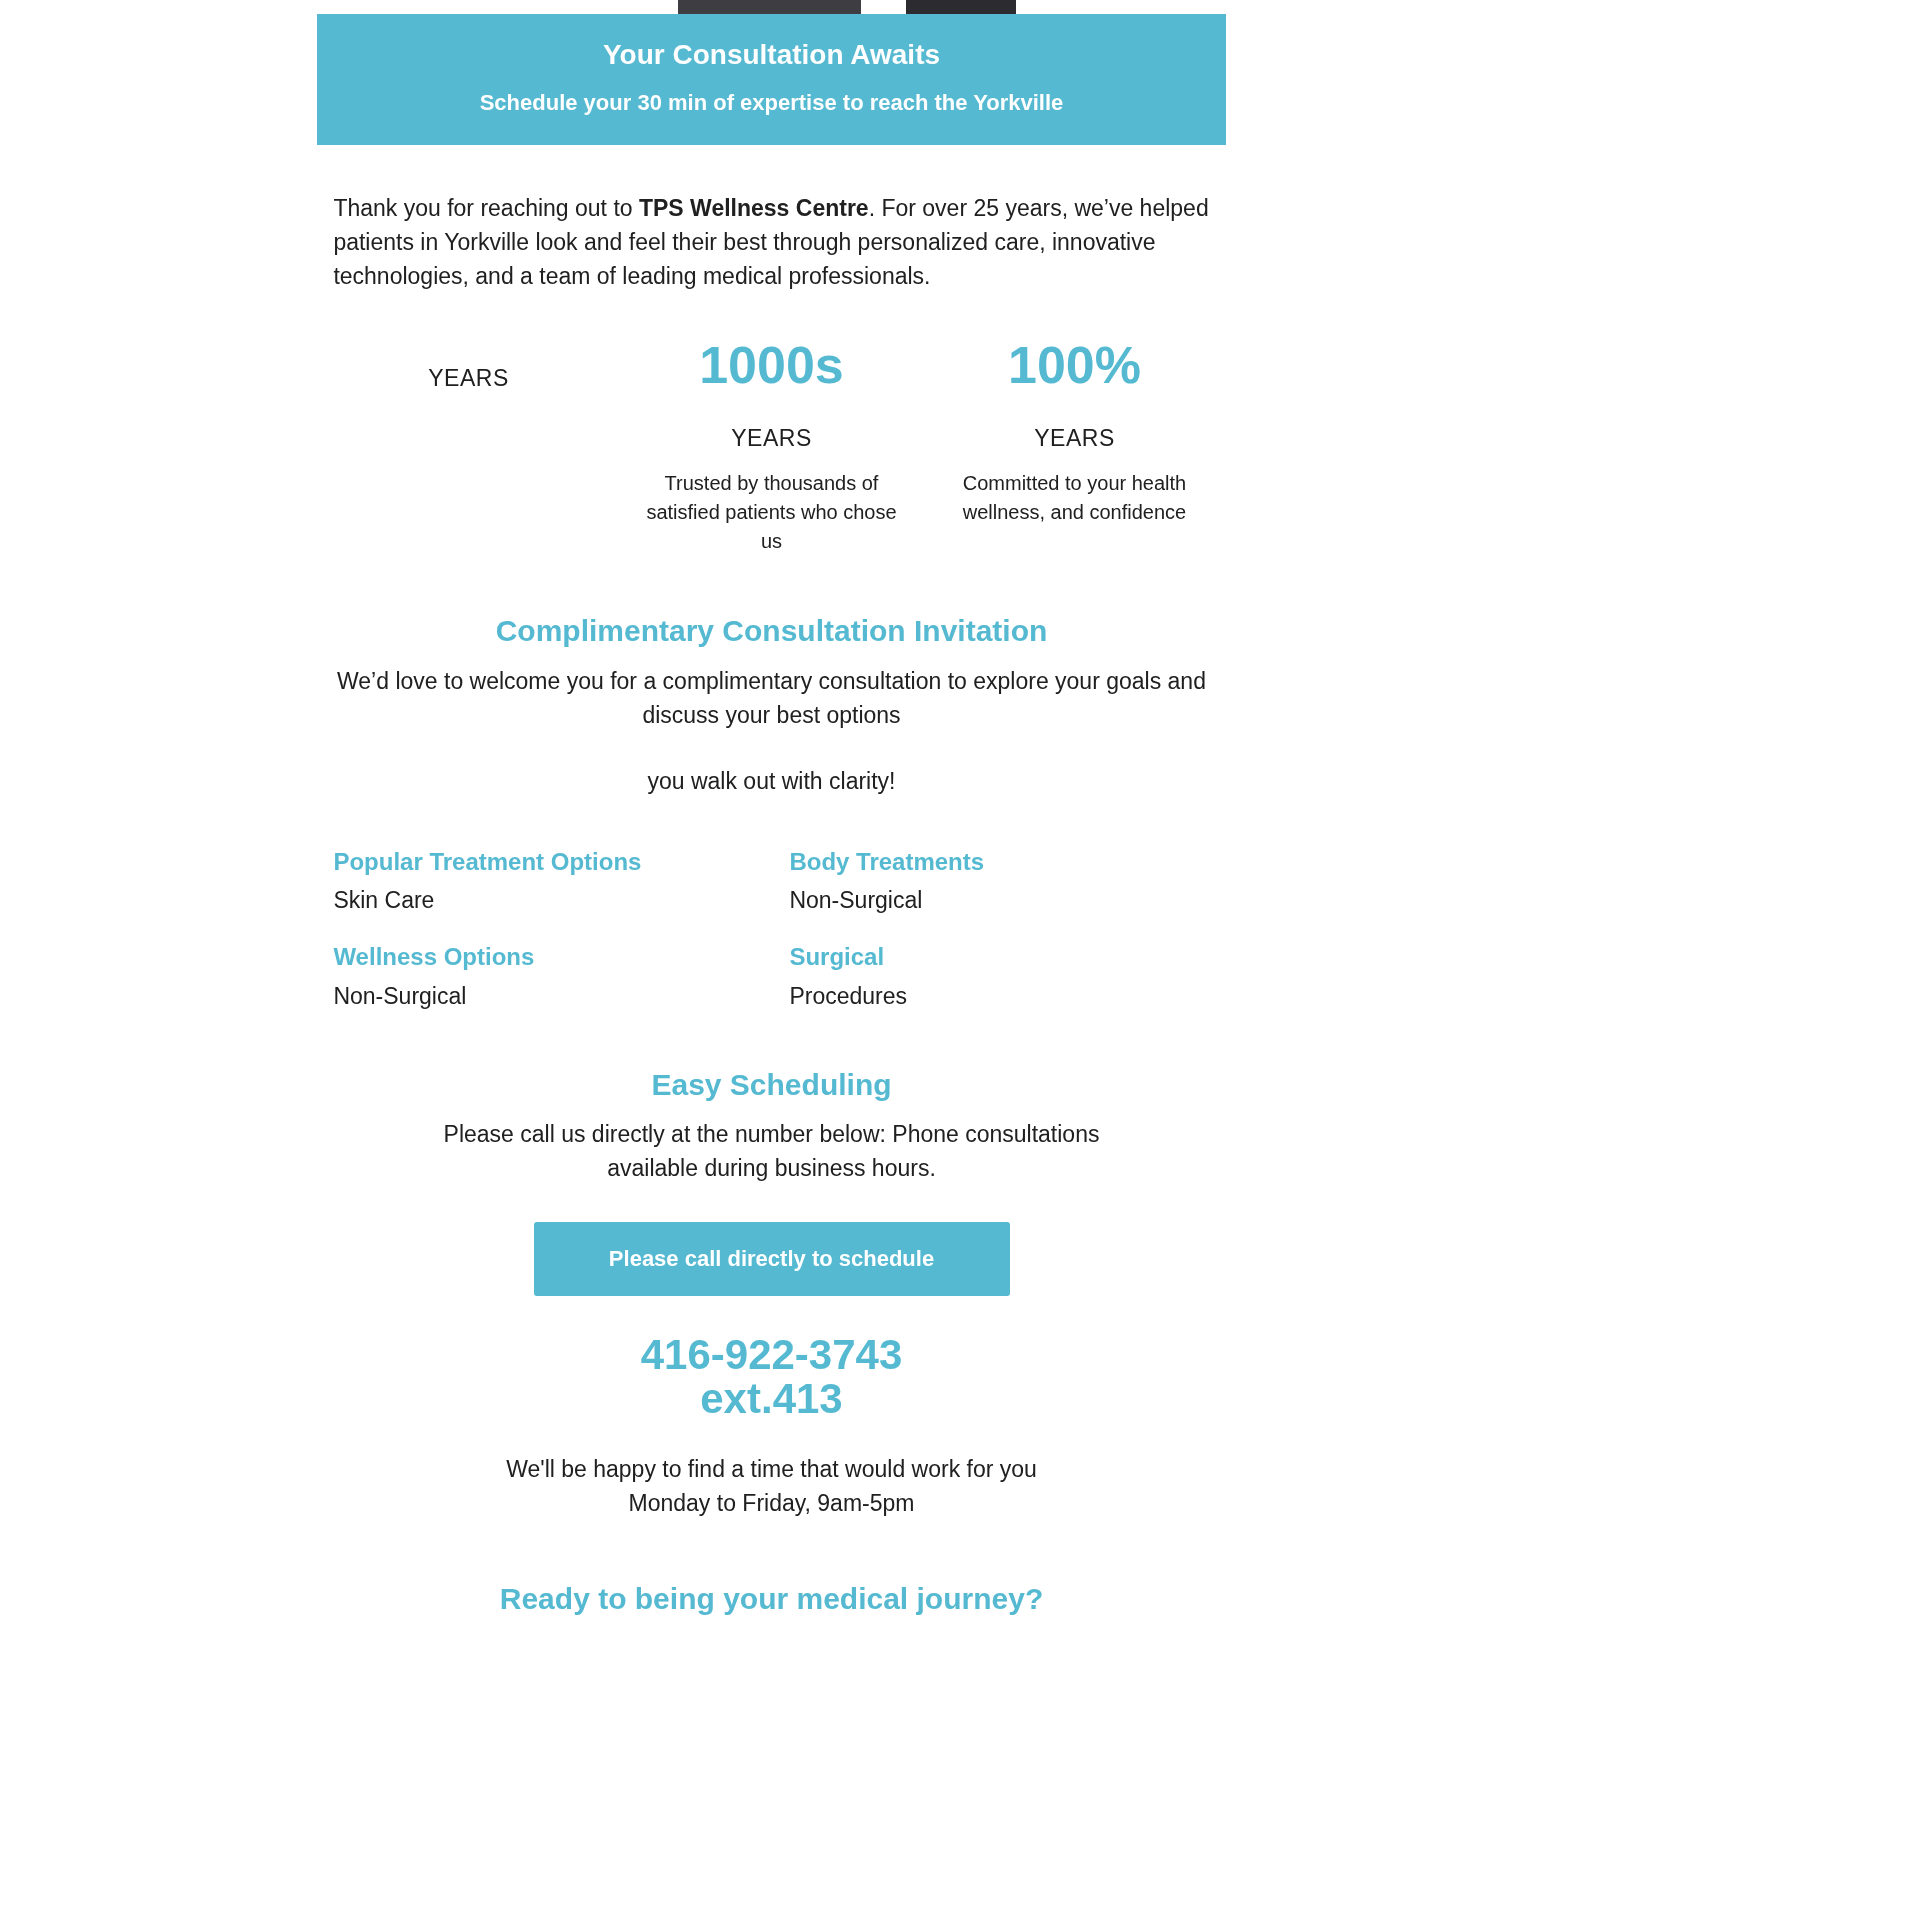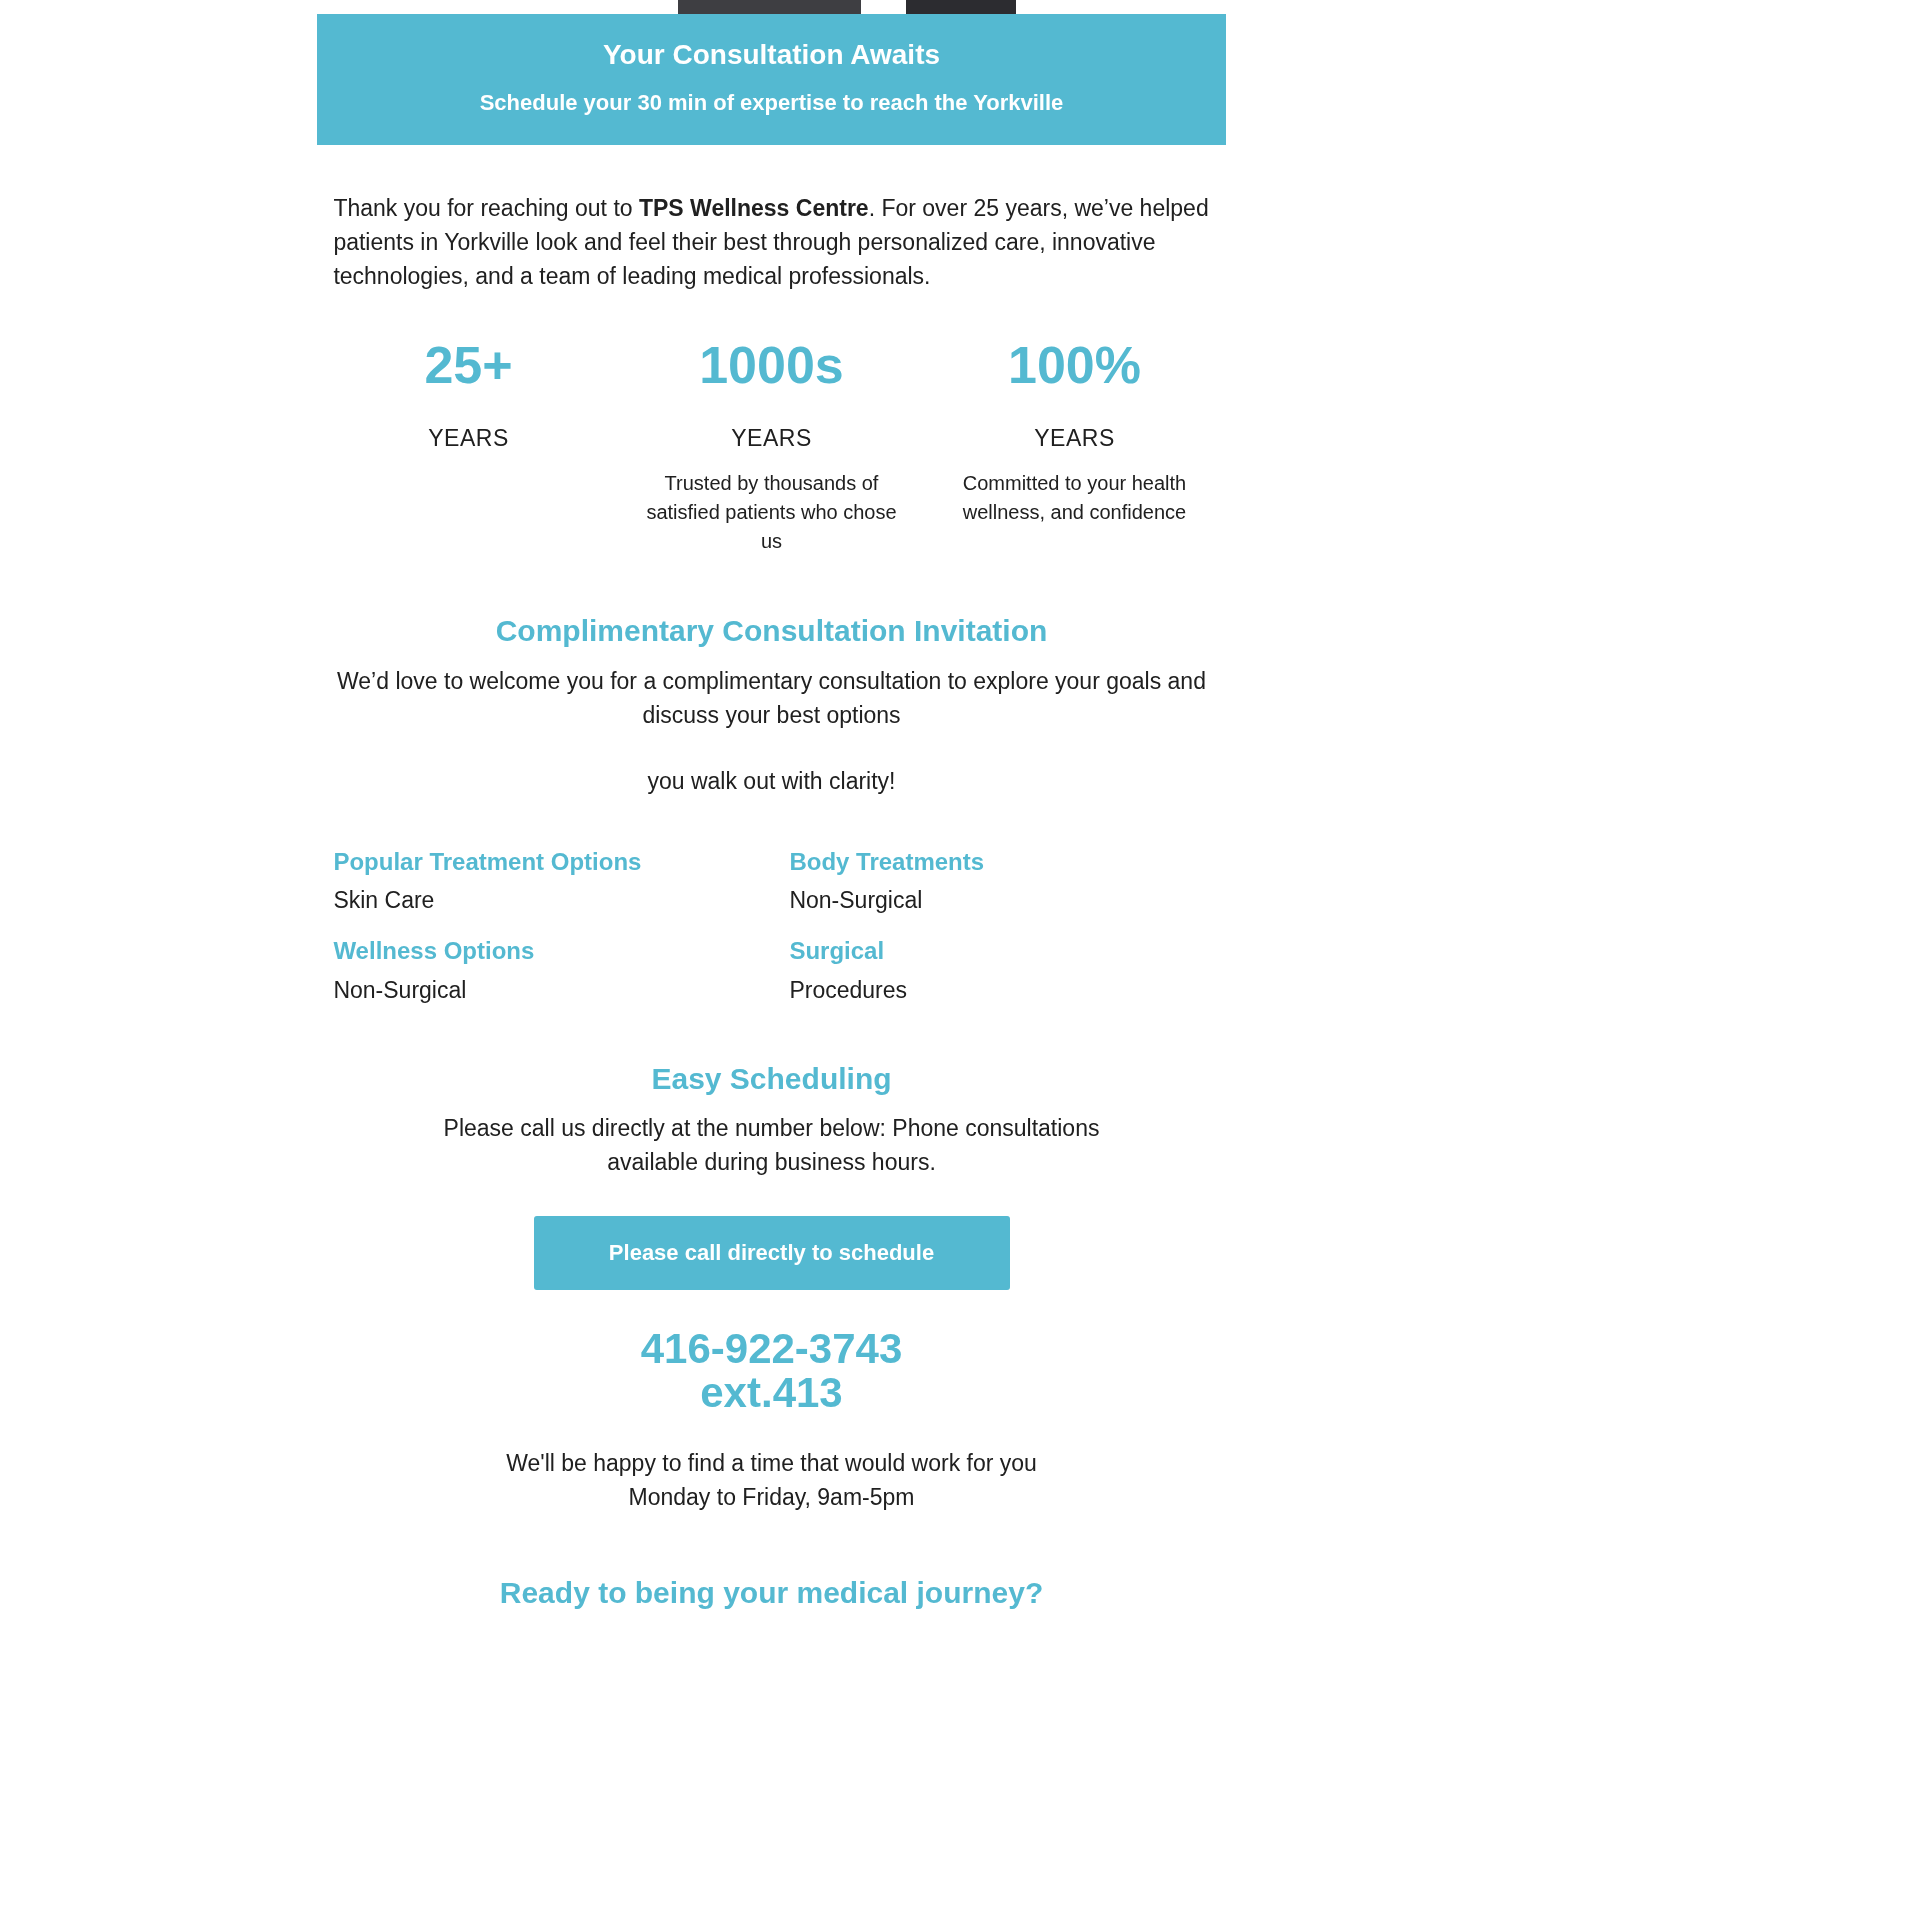--- a/index.html
+++ b/index.html
@@ -23,21 +23,21 @@
   .stat-value { color:var(--accent); font-size:52px; font-weight:bold; }
   .stat-label { font-size:23px; margin-top:30px; letter-spacing:0.5px; }
   .stat-desc  { font-size:20px; line-height:29px; margin:17.4px auto 0; max-width:268px; }
 
   .section-heading { color:var(--accent); font-size:30px; font-weight:bold; text-align:center; margin-top:58px; }
   .body-text { font-size:23px; line-height:34px; }
   .centered { text-align:center; }
   .consult-body { margin:15.4px auto 0; max-width:879px; }
   .tagline { margin-top:32px; }
 
-  .treatments { display:grid; grid-template-columns:456px 1fr; row-gap:23px; padding:0 16.4px; margin-top:50px; }
+  .treatments { display:grid; grid-template-columns:456px 1fr; row-gap:29px; padding:0 16.4px; margin-top:50px; }
   .treat-heading { color:var(--accent); font-size:24px; font-weight:bold; }
   .treat-item { font-size:23px; margin-top:11.6px; }
 
   .sched-body { margin:15.4px auto 0; max-width:676px; }
 
   .button-wrap { text-align:center; margin-top:37px; }
   .cta-button { display:inline-block; width:476px; background:var(--accent); color:#ffffff;
                 font-size:22px; font-weight:bold; padding:24px 0; border-radius:2.9px;
                 text-decoration:none; cursor:pointer; }
 
@@ -62,21 +62,20 @@
     <header class="banner">
       <h1>Your Consultation Awaits</h1>
       <h2>Schedule your 30 min of expertise to reach the Yorkville</h2>
     </header>
 
 
     <p class="intro"><span>Thank you for reaching out to </span><strong>TPS Wellness Centre</strong><span>. For over 25 years, we’ve helped patients in Yorkville look and feel their best through personalized care, innovative technologies, and a team of leading medical professionals.</span></p>
 
     <div class="stats">
       <div class="stat">
-        <div class="stat-value">25+</div>
         <div class="stat-label">YEARS</div>
       </div>
       <div class="stat">
         <div class="stat-value">1000s</div>
         <div class="stat-label">YEARS</div>
         <div class="stat-desc">Trusted by thousands of satisfied patients who chose us</div>
       </div>
       <div class="stat">
         <div class="stat-value">100%</div>
         <div class="stat-label">YEARS</div>

